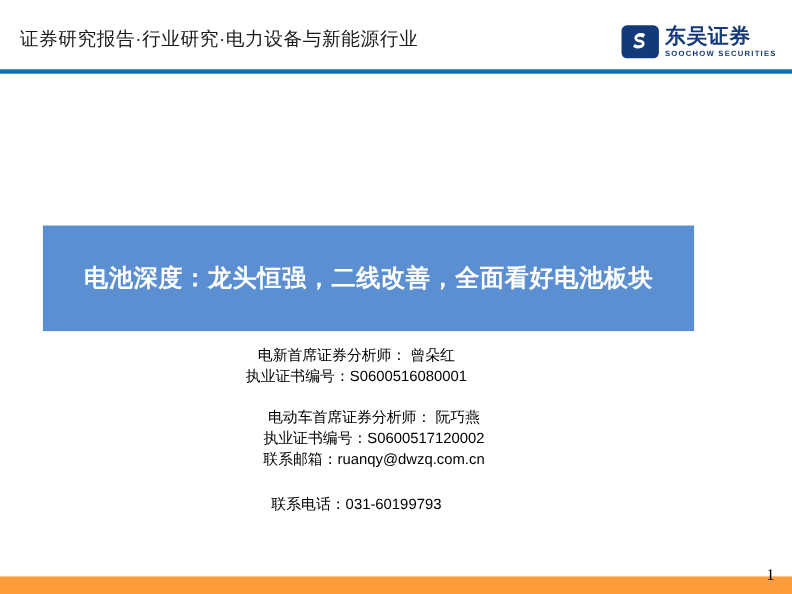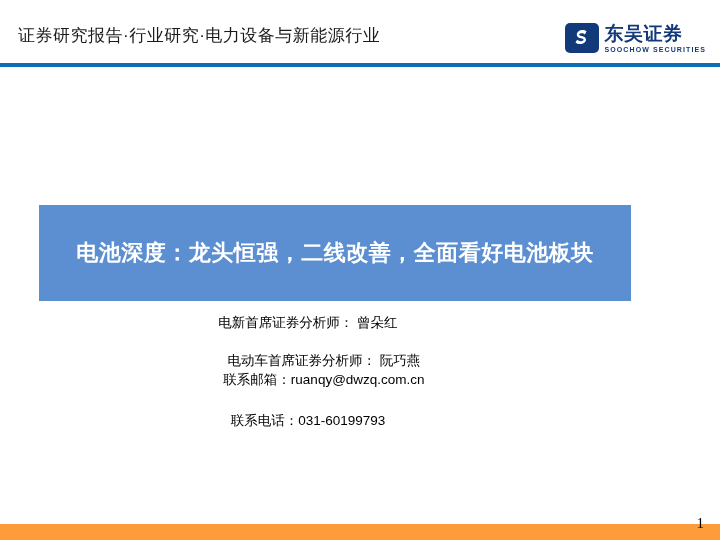--- a/index.html
+++ b/index.html
@@ -102,21 +102,21 @@
     font-weight: 700;
     color: #ffffff;
     letter-spacing: 0.5px;
     white-space: nowrap;
     text-align: center;
   }
 
   
   #info-block {
     position: absolute;
-    left: 0;
+    left: 16px;
     top: 313px;
     width: 616px;
     text-align: center;
   }
   .info-group { margin: 0; }
   .info-line {
     font-size: 13.5px;
     line-height: 19px;
     color: #000000;
     white-space: nowrap;
@@ -168,24 +168,26 @@
 </div>
 
 <div id="title-banner">
   <span id="title-text">电池深度：龙头恒强，二线改善，全面看好电池板块</span>
 </div>
 
 <div id="info-block">
 
   <div class="info-group" id="analyst-1-group">
     <div class="info-line">电新首席证券分析师： 曾朵红</div>
+    <div class="info-line">执业证书编号：S0600516080001</div>
   </div>
 
   <div class="info-group" id="analyst-2-group">
     <div class="info-line">电动车首席证券分析师： 阮巧燕</div>
+    <div class="info-line">执业证书编号：S0600517120002</div>
     <div class="info-line">联系邮箱：ruanqy@dwzq.com.cn</div>
   </div>
 
   <div class="info-group" id="contact-group">
     <div class="info-line">联系电话：031-60199793</div>
   </div>
 
 </div>
 
 <div id="page-number">1</div>

